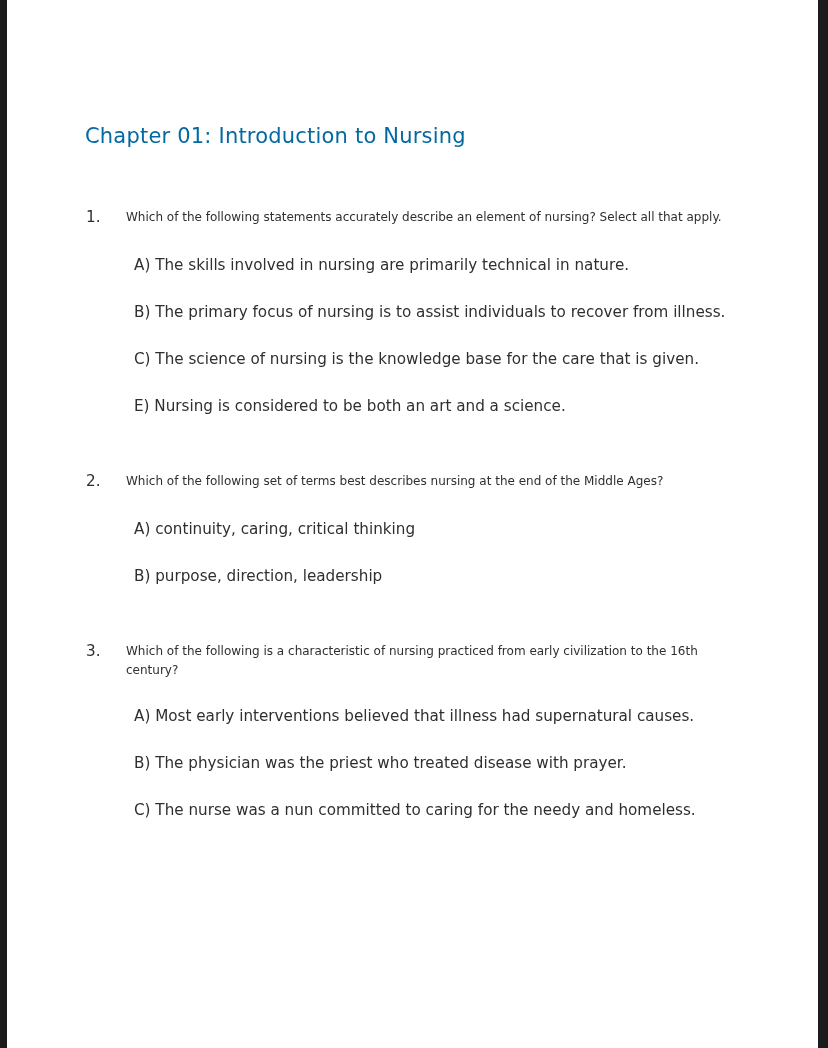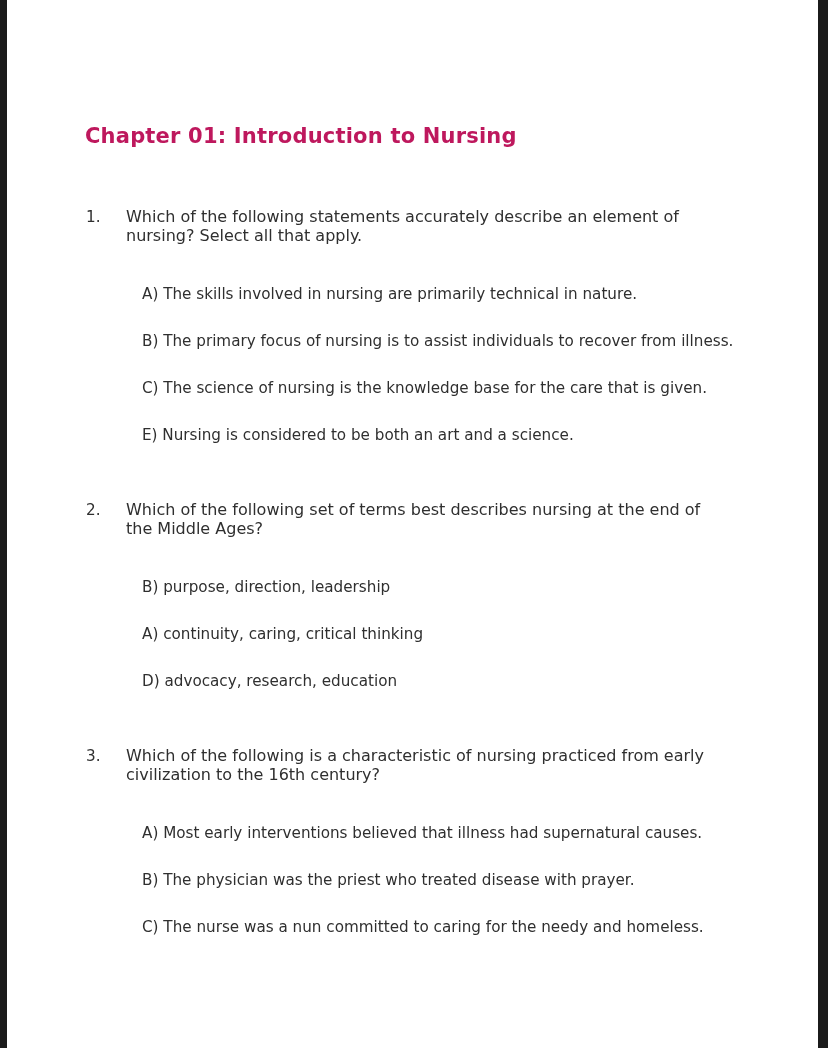--- a/index.html
+++ b/index.html
@@ -32,22 +32,22 @@
     top: 0;
     bottom: 0;
     background: #ffffff;
   }
 
   .page-title {
     position: absolute;
     left: 78px;
     top: 124px;
     font-size: 21px;
-    font-weight: bold;
-    color: #be185d;
+    font-weight: normal;
+    color: #0369a1;
     letter-spacing: 0.2px;
     white-space: nowrap;
   }
 
   .quiz {
     position: absolute;
     left: 0;
     right: 0;
     top: 208px;
   }
@@ -64,28 +64,27 @@
   }
   .question-number {
     position: absolute;
     left: 79px;
     top: 0;
     width: 30px;
     font-size: 15.2px;
     color: #2f2f2f;
   }
   .question-text {
-    font-size: 16px;
+    font-size: 12px;
     line-height: 18.5px;
     color: #2f2f2f;
   }
 
   .options {
-    margin-top: 40px;
-    padding-left: 8px;
+    margin-top: 28px;
   }
   .option-row {
     position: relative;
     padding-left: 127px;
     padding-right: 60px;
     height: 47px;
     font-size: 15.2px;
     line-height: 18px;
     color: #2f2f2f;
     white-space: nowrap;
@@ -122,23 +121,22 @@
           <div class="option-row"><span class="option-letter">E)</span> <span class="option-text">Nursing is considered to be both an art and a science.</span></div>
         </div>
       </div>
       <div class="block-gap"></div>
       <div class="question-block">
         <div class="question-row">
           <div class="question-number">2.</div>
           <div class="question-text">Which of the following set of terms best describes nursing at the end of the Middle Ages?</div>
         </div>
         <div class="options">
+          <div class="option-row"><span class="option-letter">A)</span> <span class="option-text">continuity, caring, critical thinking</span></div>
           <div class="option-row"><span class="option-letter">B)</span> <span class="option-text">purpose, direction, leadership</span></div>
-          <div class="option-row"><span class="option-letter">A)</span> <span class="option-text">continuity, caring, critical thinking</span></div>
-          <div class="option-row"><span class="option-letter">D)</span> <span class="option-text">advocacy, research, education</span></div>
         </div>
       </div>
       <div class="block-gap"></div>
       <div class="question-block">
         <div class="question-row">
           <div class="question-number">3.</div>
           <div class="question-text">Which of the following is a characteristic of nursing practiced from early civilization to the 16th century?</div>
         </div>
         <div class="options">
           <div class="option-row"><span class="option-letter">A)</span> <span class="option-text">Most early interventions believed that illness had supernatural causes.</span></div>

